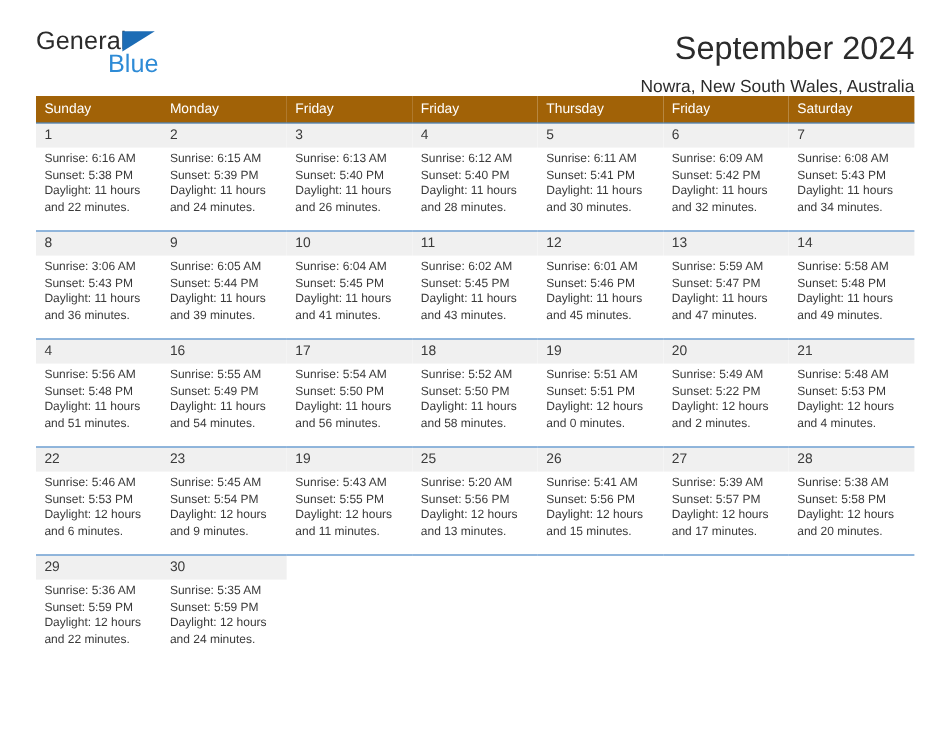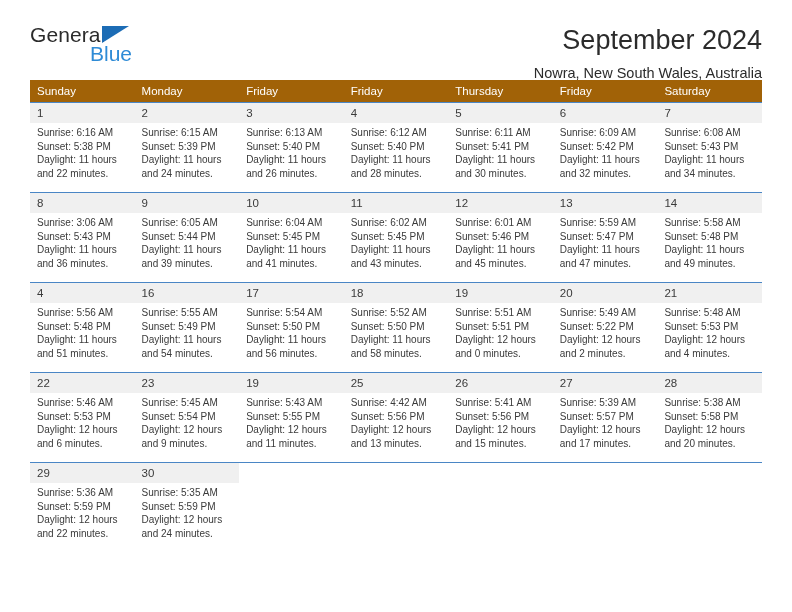--- a/index.html
+++ b/index.html
@@ -384,21 +384,21 @@
             <div class="detail">
               <div>Sunrise: 5:43 AM</div>
               <div>Sunset: 5:55 PM</div>
               <div>Daylight: 12 hours</div>
               <div>and 11 minutes.</div>
             </div>
           </td>
           <td>
             <div class="daynum">25</div>
             <div class="detail">
-              <div>Sunrise: 4:42 AM</div>
+              <div>Sunrise: 5:20 AM</div>
               <div>Sunset: 5:56 PM</div>
               <div>Daylight: 12 hours</div>
               <div>and 13 minutes.</div>
             </div>
           </td>
           <td>
             <div class="daynum">26</div>
             <div class="detail">
               <div>Sunrise: 5:41 AM</div>
               <div>Sunset: 5:56 PM</div>

